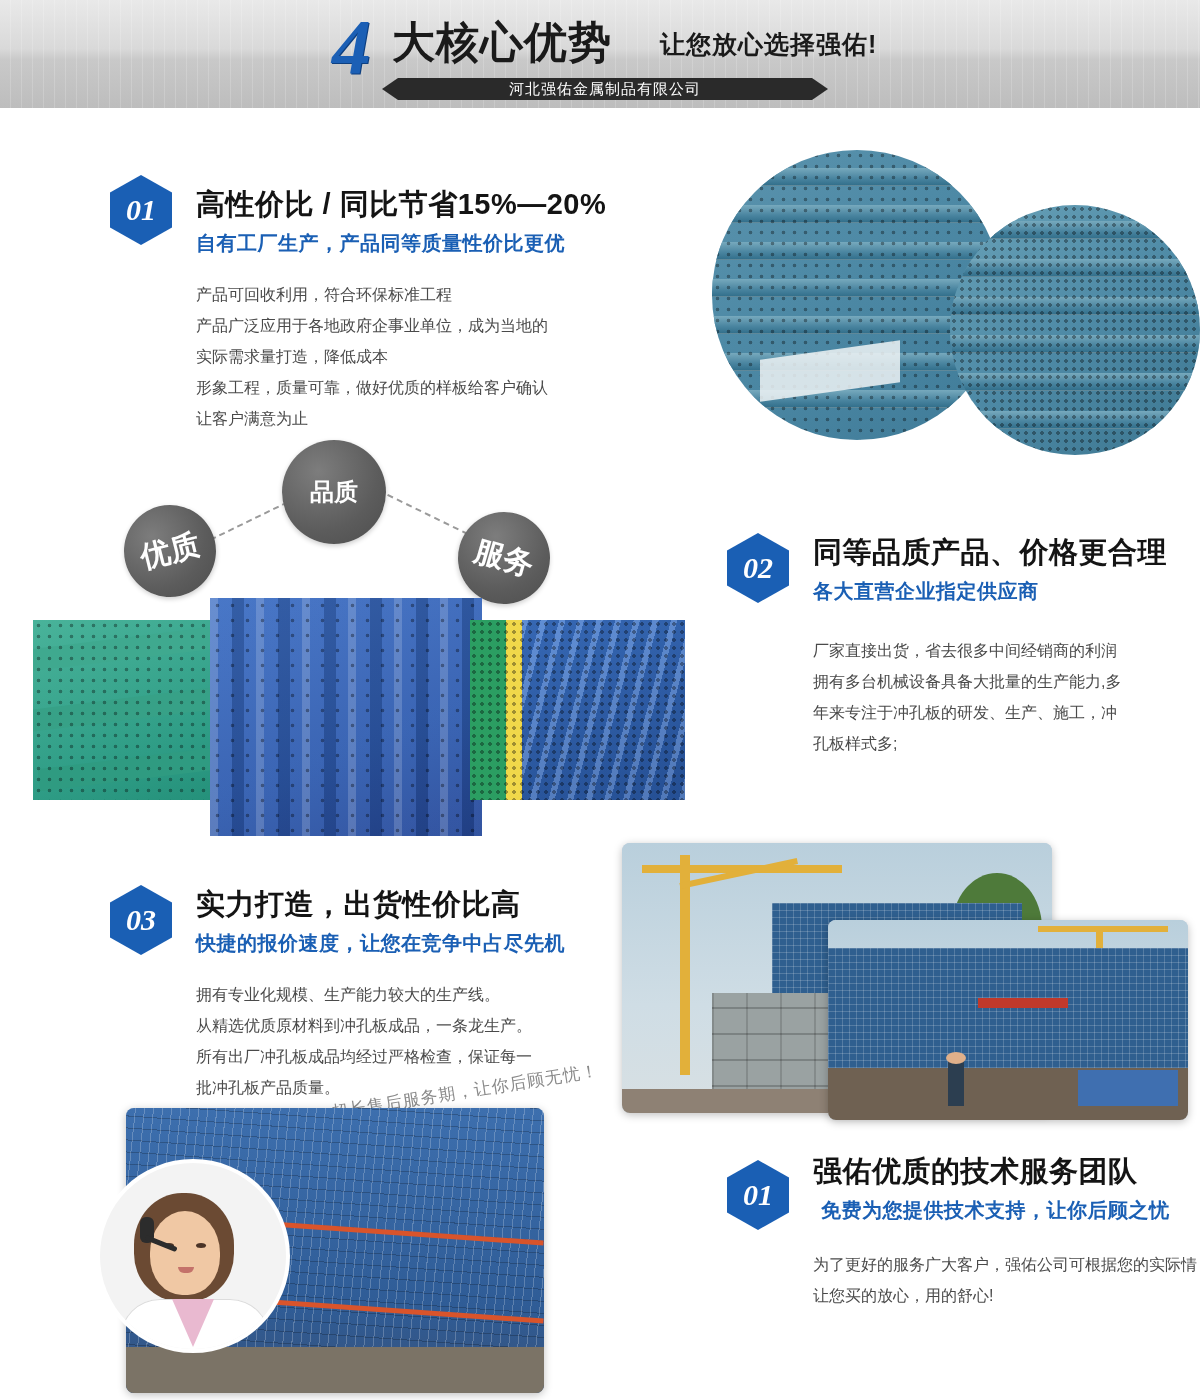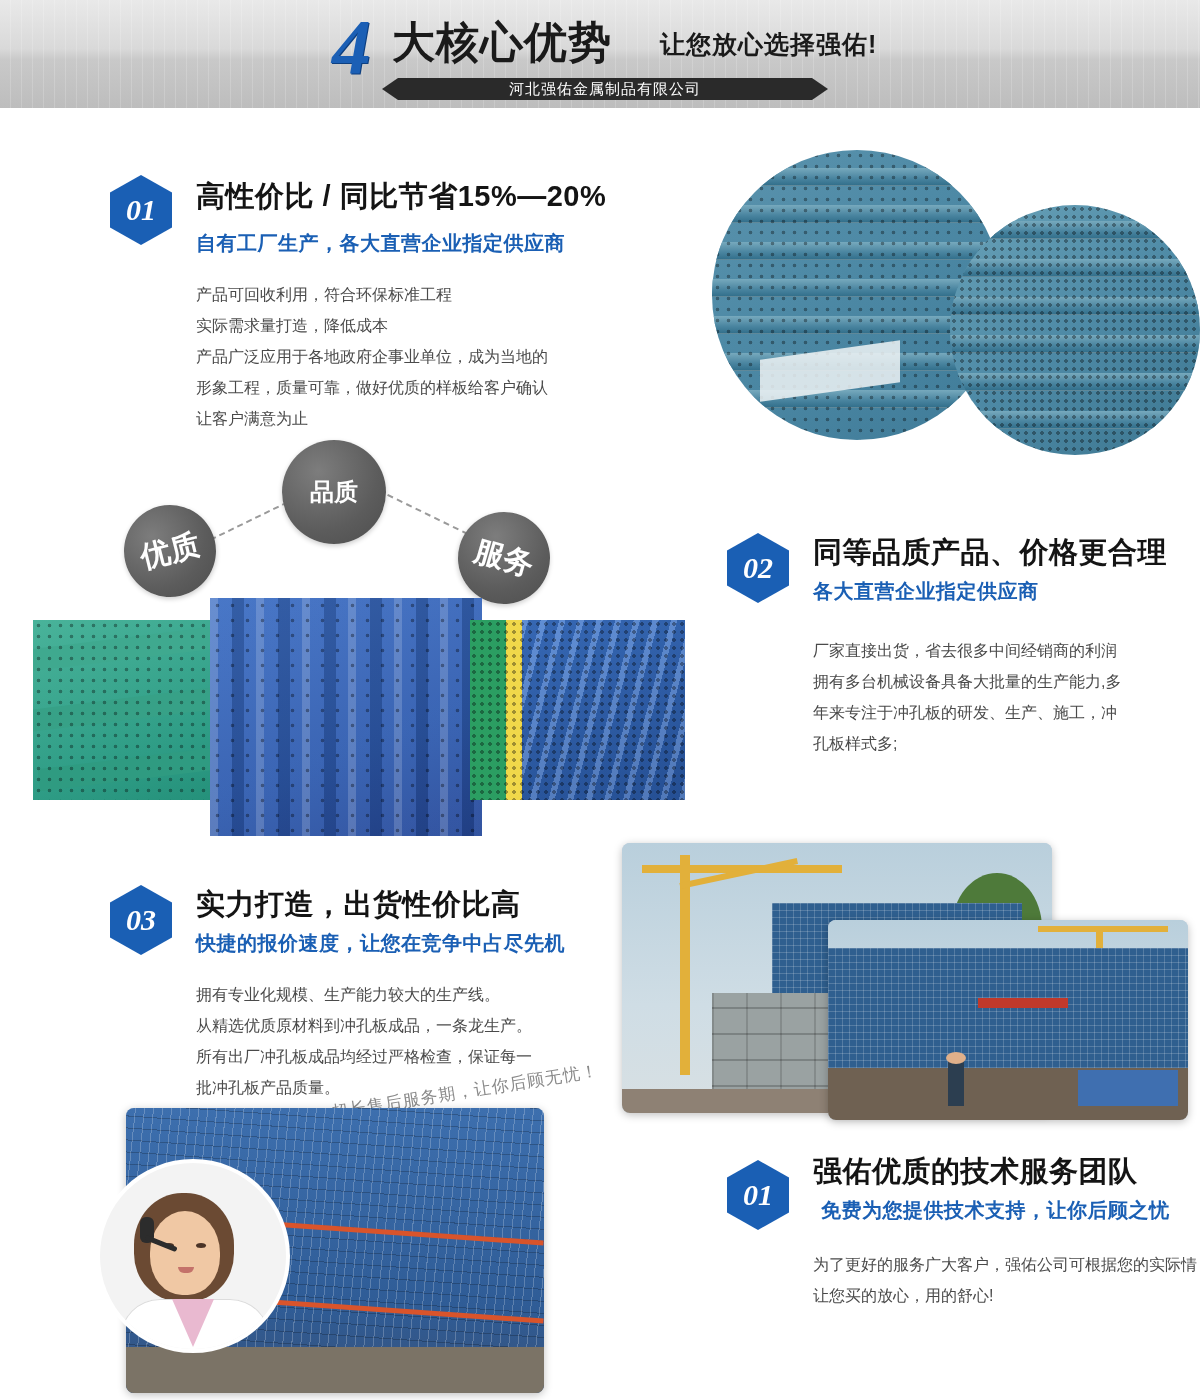--- a/index.html
+++ b/index.html
@@ -147,26 +147,26 @@
   <div class="header-inner">
     <div class="hdr-num">4</div>
     <div class="hdr-main">大核心优势</div>
     <div class="hdr-sub">让您放心选择强佑!</div>
     <div class="hdr-ribbon"></div>
     <div class="hdr-company">河北强佑金属制品有限公司</div>
   </div>
 </div>
 
 <div class="hex" style="left:110px;top:175px;">01</div>
-<div class="title" style="left:196px;top:177px;">高性价比 / 同比节省15%—20%</div>
-<div class="subtitle" style="left:196px;top:230px;">自有工厂生产，各大直营企业指定供应商</div>
+<div class="title" style="left:196px;top:185px;">高性价比 / 同比节省15%—20%</div>
+<div class="subtitle" style="left:196px;top:230px;">自有工厂生产，产品同等质量性价比更优</div>
 <div class="body-text" style="left:196px;top:262px;">
   <div>产品可回收利用，符合环保标准工程</div>
+  <div>产品广泛应用于各地政府企事业单位，成为当地的</div>
   <div>实际需求量打造，降低成本</div>
-  <div>产品广泛应用于各地政府企事业单位，成为当地的</div>
   <div>形象工程，质量可靠，做好优质的样板给客户确认</div>
   <div>让客户满意为止</div>
 </div>
 
 <div class="circ circ-a">
   <div class="slat" style="top:18px;"></div>
   <div class="slat" style="top:55px;"></div>
   <div class="slat" style="top:92px;"></div>
   <div class="slat" style="top:129px;"></div>
   <div class="slat" style="top:166px;"></div>

